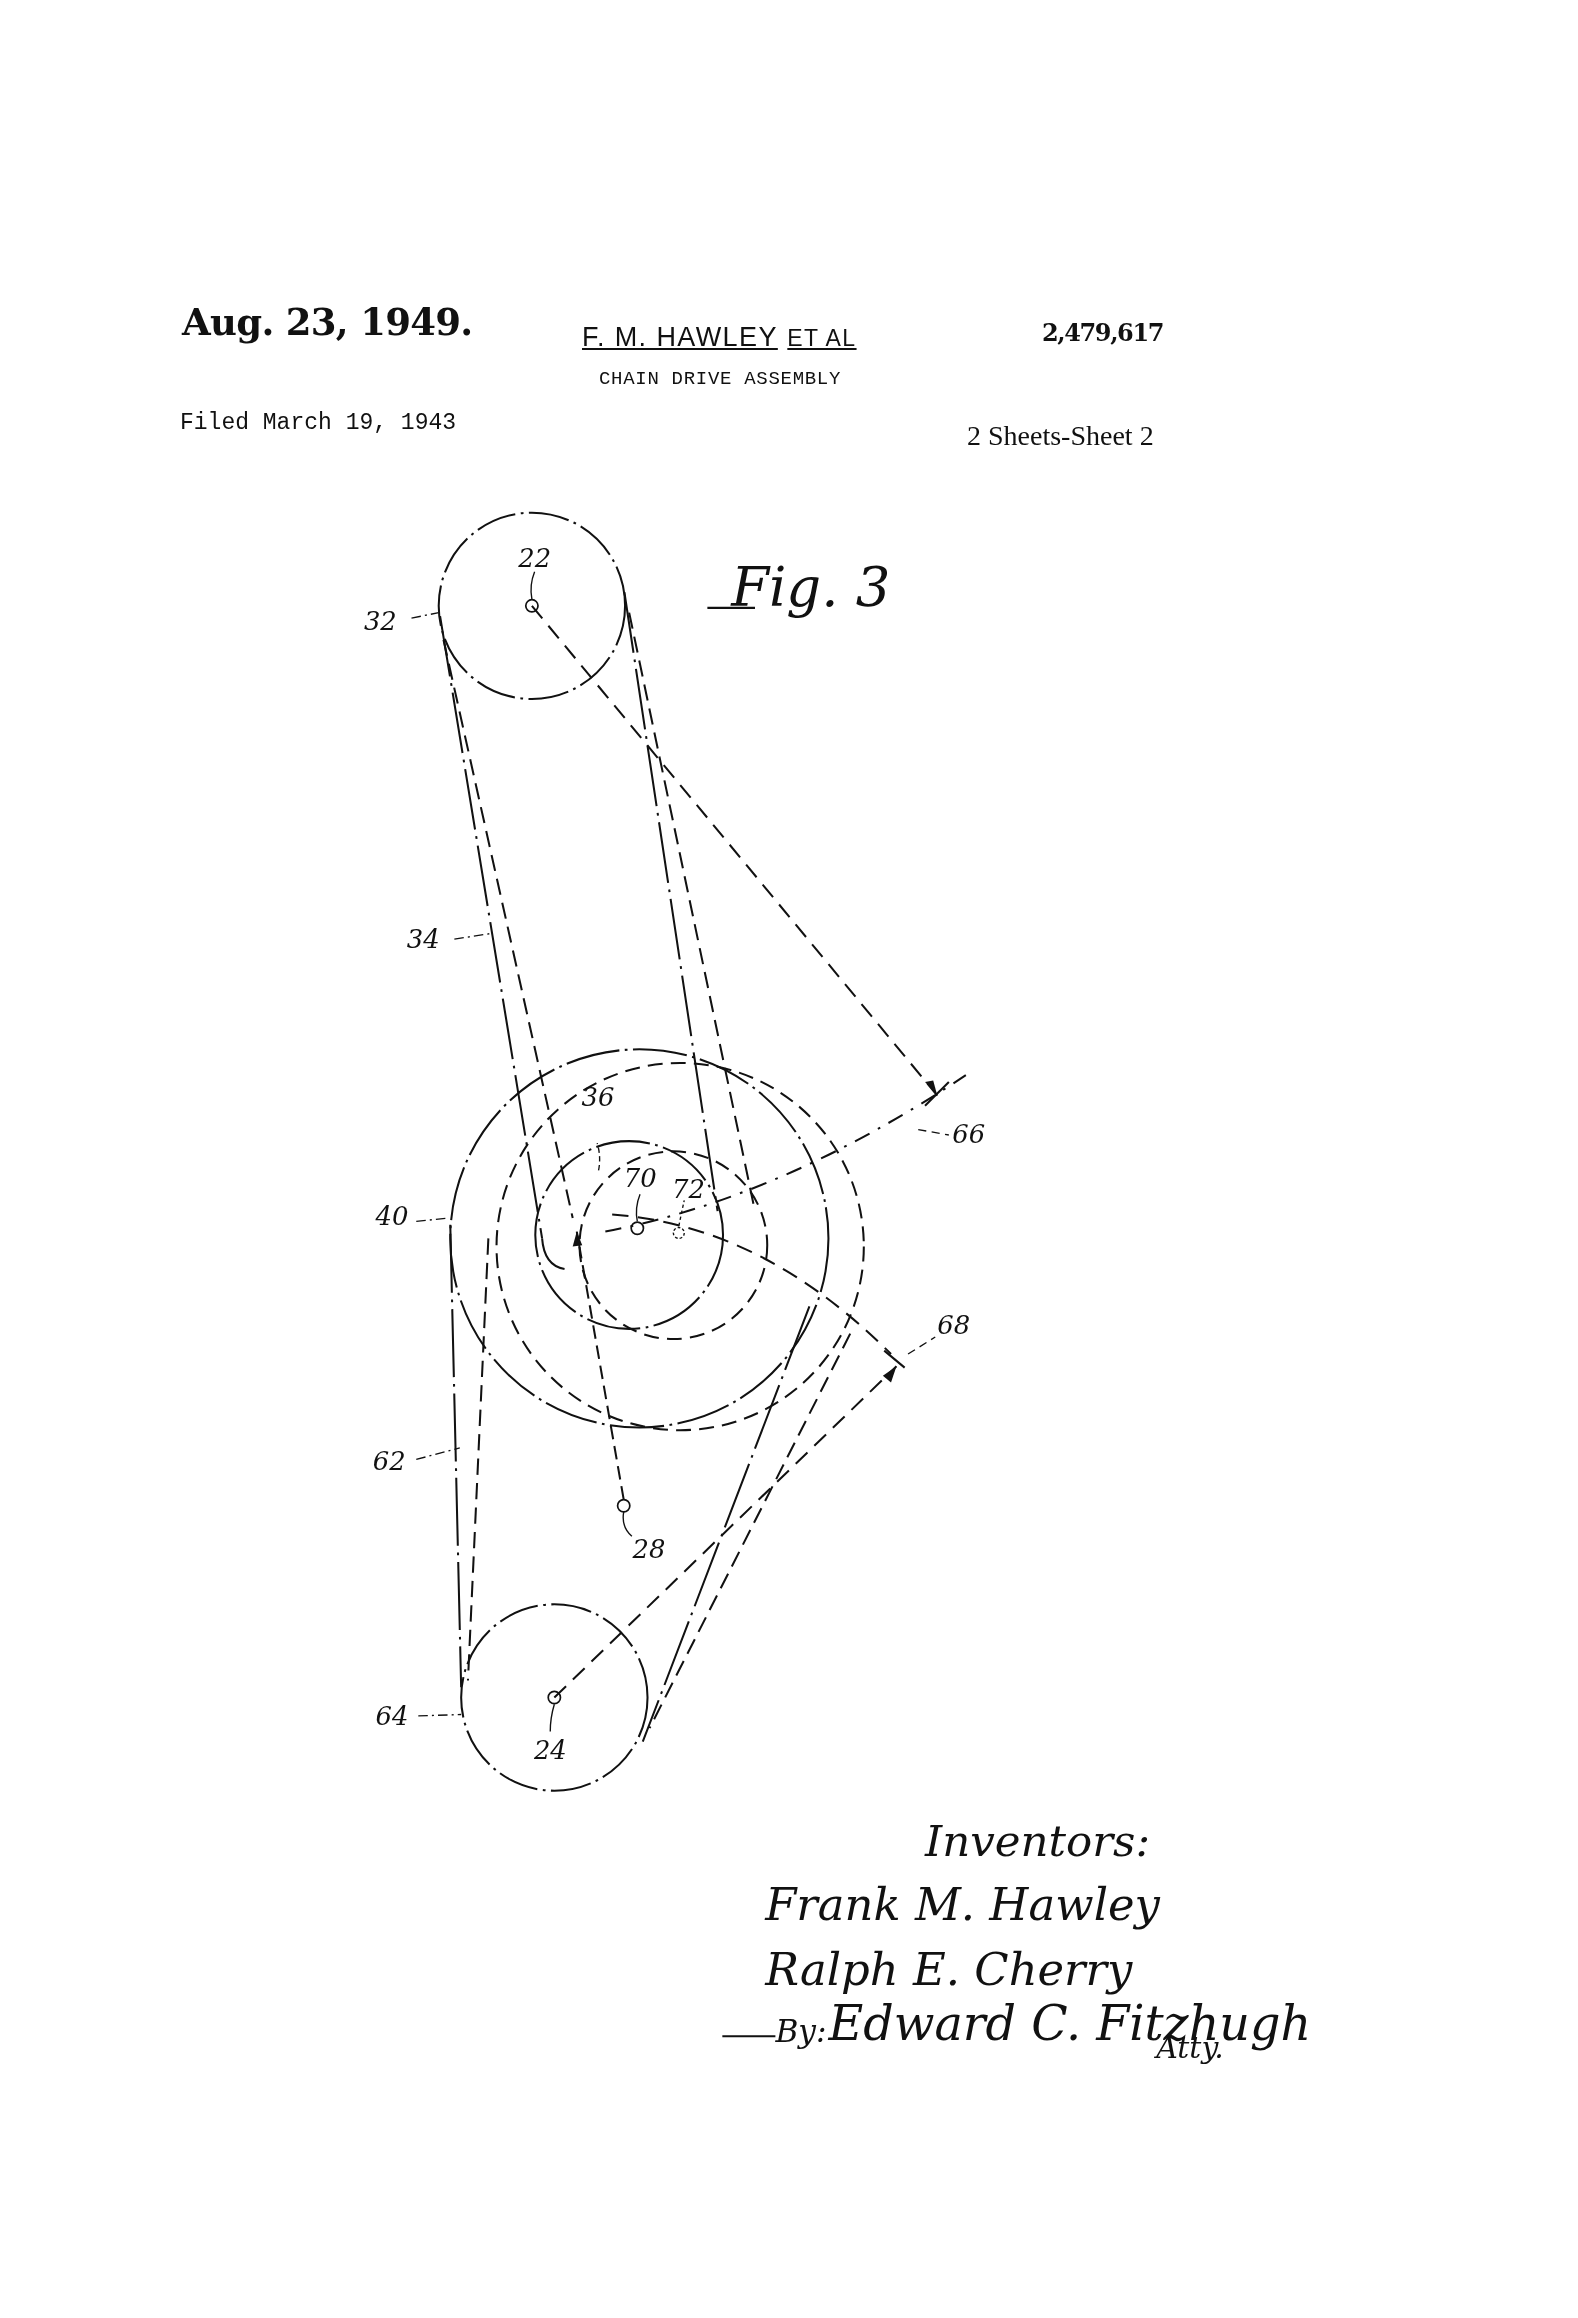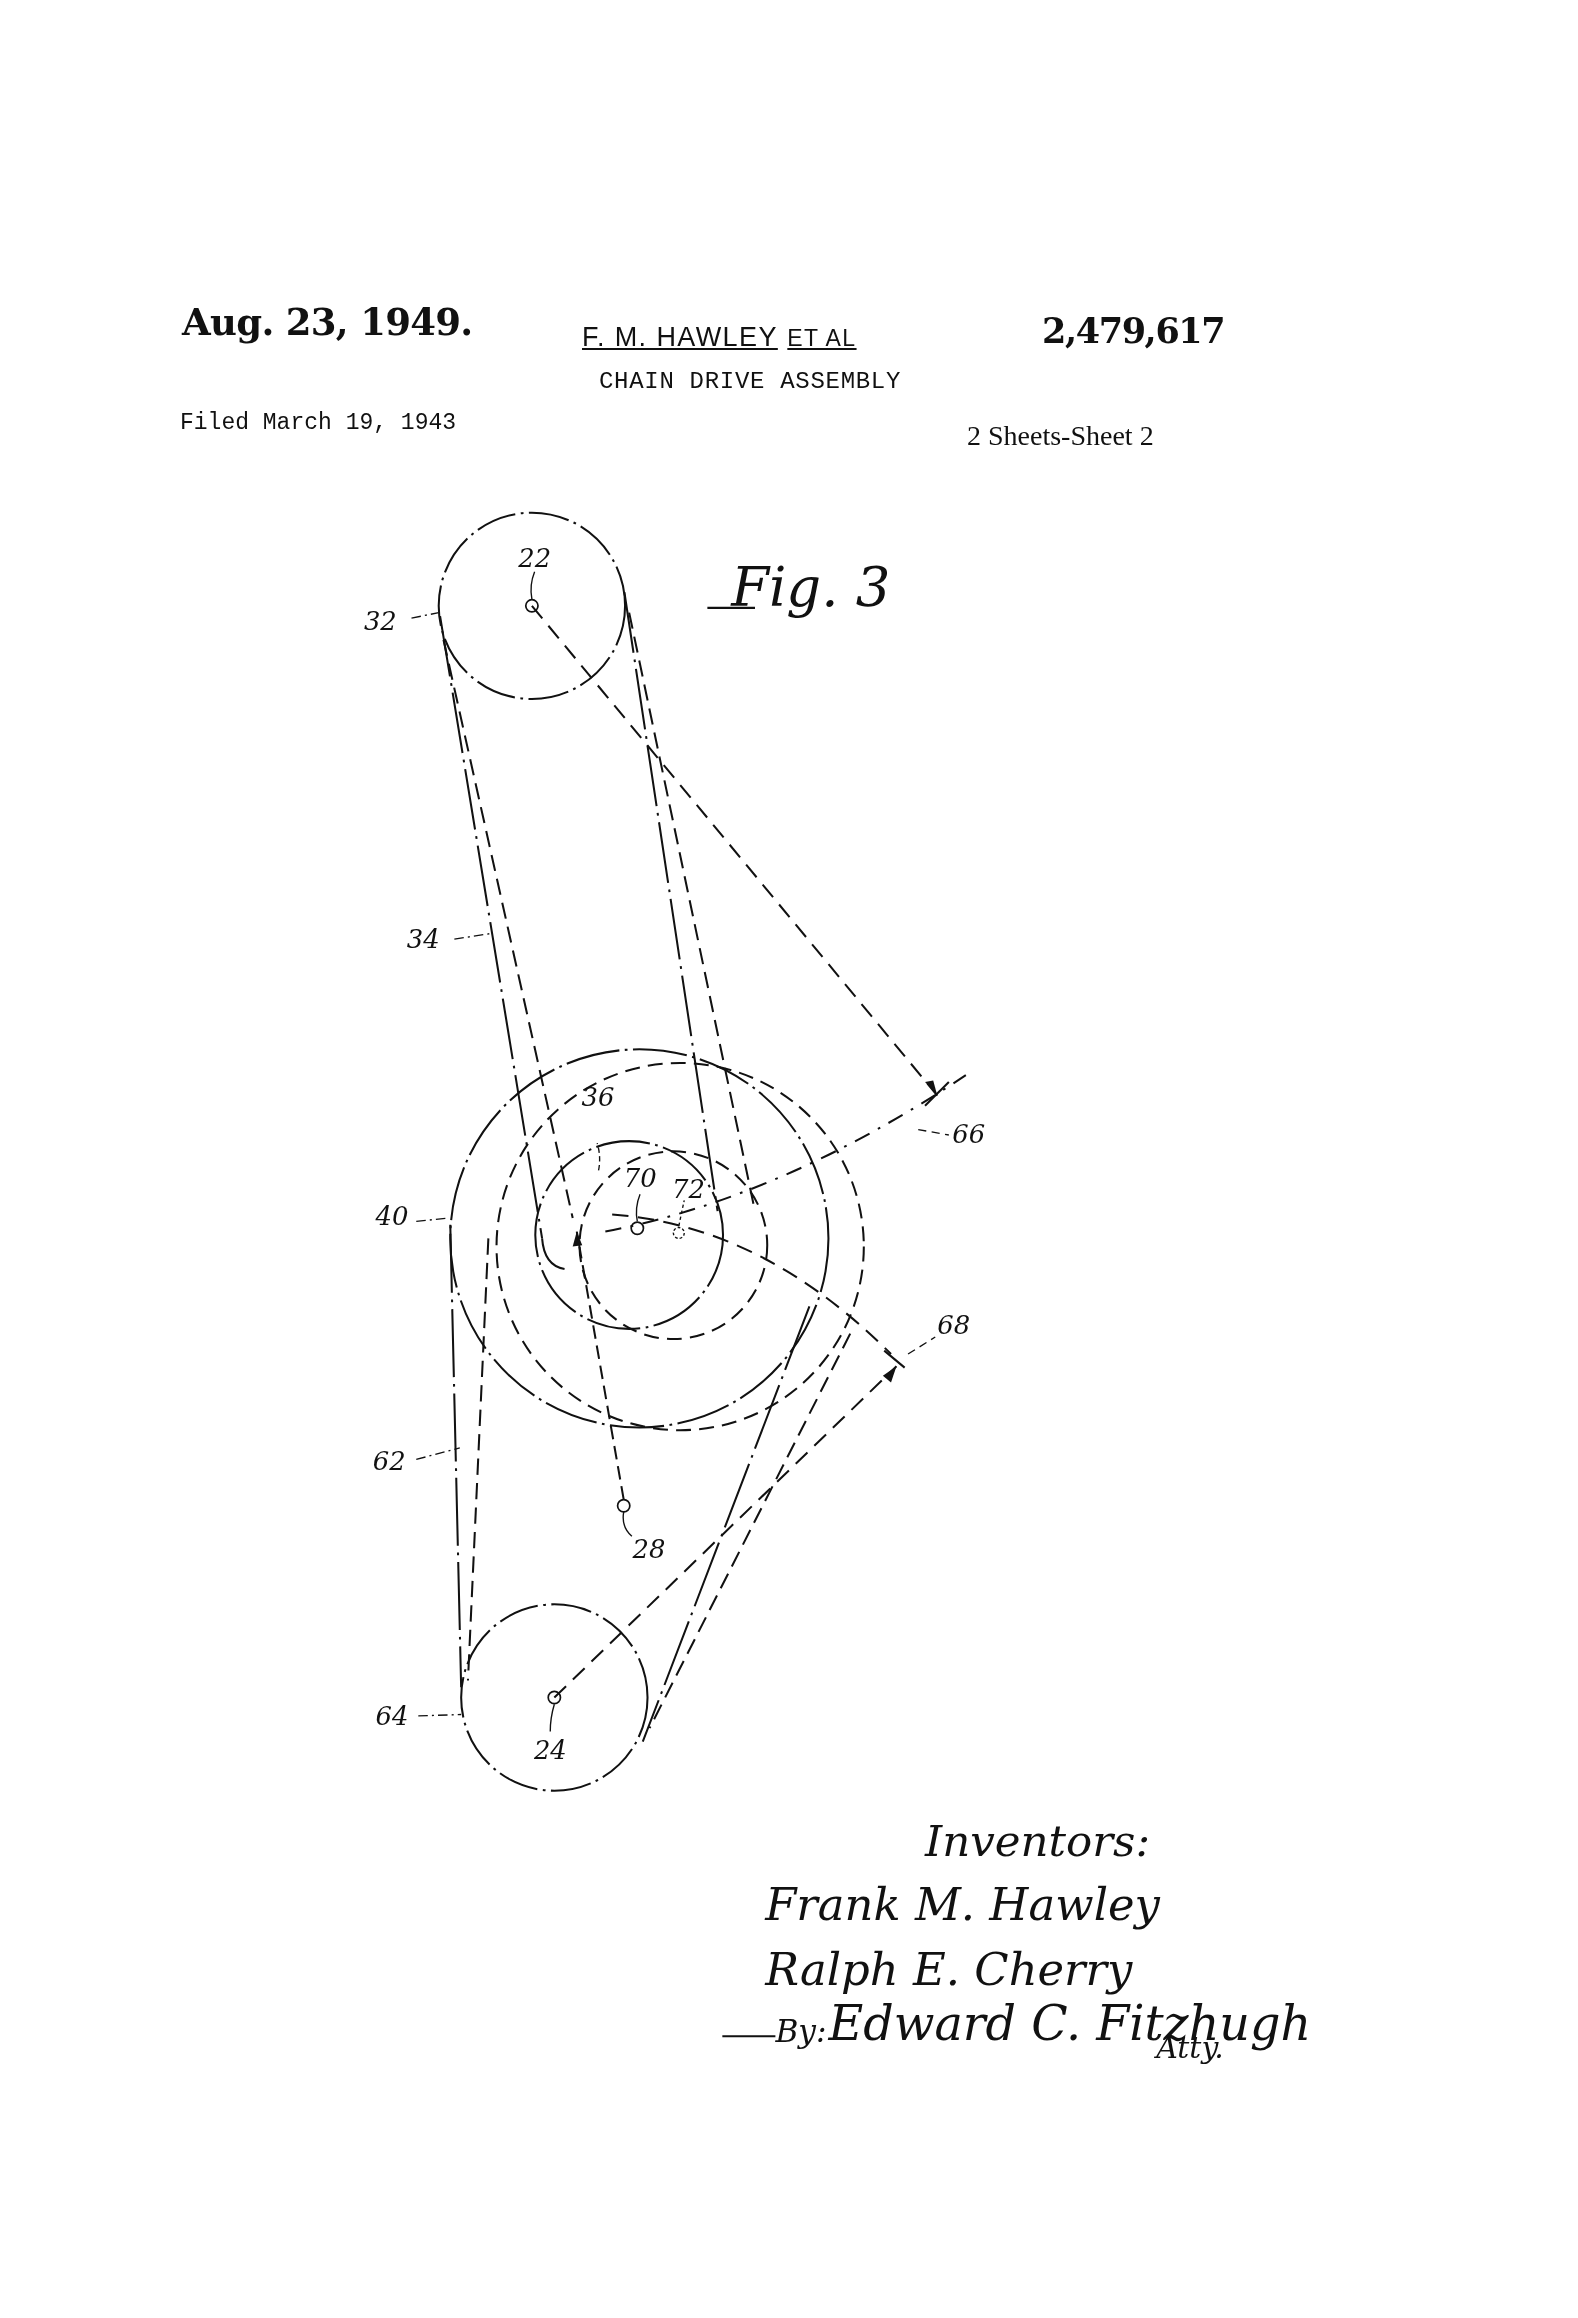--- a/index.html
+++ b/index.html
@@ -1,22 +1,22 @@
 <!DOCTYPE html>
 <html style="font-size:11px"><head>
 <meta charset="utf-8">
 <style>
   html, body { margin: 0; padding: 0; background: #ffffff; }
   body { width: 1578px; height: 2319px; position: relative; overflow: hidden; color: #111; }
   .abs { position: absolute; white-space: nowrap; margin-top: 24px; }
   .date { left: 182px; top: 276px; font-family: "DejaVu Serif", "Liberation Serif", serif; font-weight: bold; font-size: 37px; letter-spacing: -0.7px; }
-  .patno { left: 1042px; top: 286px; font-family: "DejaVu Serif", "Liberation Serif", serif; font-weight: bold; font-size: 35px; letter-spacing: -1.4px; }
+  .patno { left: 1042px; top: 294px; font-family: "DejaVu Serif", "Liberation Serif", serif; font-weight: bold; font-size: 24px; letter-spacing: -1.4px; }
   .inventor { left: 582px; top: 298px; font-family: "Liberation Sans", sans-serif; font-size: 27px; letter-spacing: 1.4px; text-decoration: underline; }
   .inventor .etal { font-size: 23px; margin-left: 9.5px; }
-  .title { left: 599px; top: 344px; font-family: "Liberation Mono", monospace; font-size: 24px; letter-spacing: 0.7px; }
+  .title { left: 599px; top: 344px; font-family: "Liberation Mono", monospace; font-size: 19px; letter-spacing: 0.7px; }
   .filed { left: 180px; top: 386px; font-family: "Liberation Mono", monospace; font-size: 23px; }
   .sheets { left: 967px; top: 396px; font-family: Liberation Serif, serif; font-size: 28px; }
   svg.drawing { position: absolute; left: 0; top: 0; }
   .ref { font-family: "DejaVu Serif", serif; font-style: italic; font-size: 38px; fill: #111; }
   .fig { font-family: "DejaVu Serif", serif; font-style: italic; font-size: 80px; fill: #111; }
   .script { font-family: "DejaVu Serif", serif; font-style: italic; fill: #111; }
 </style>
 </head>
 <body>
 

